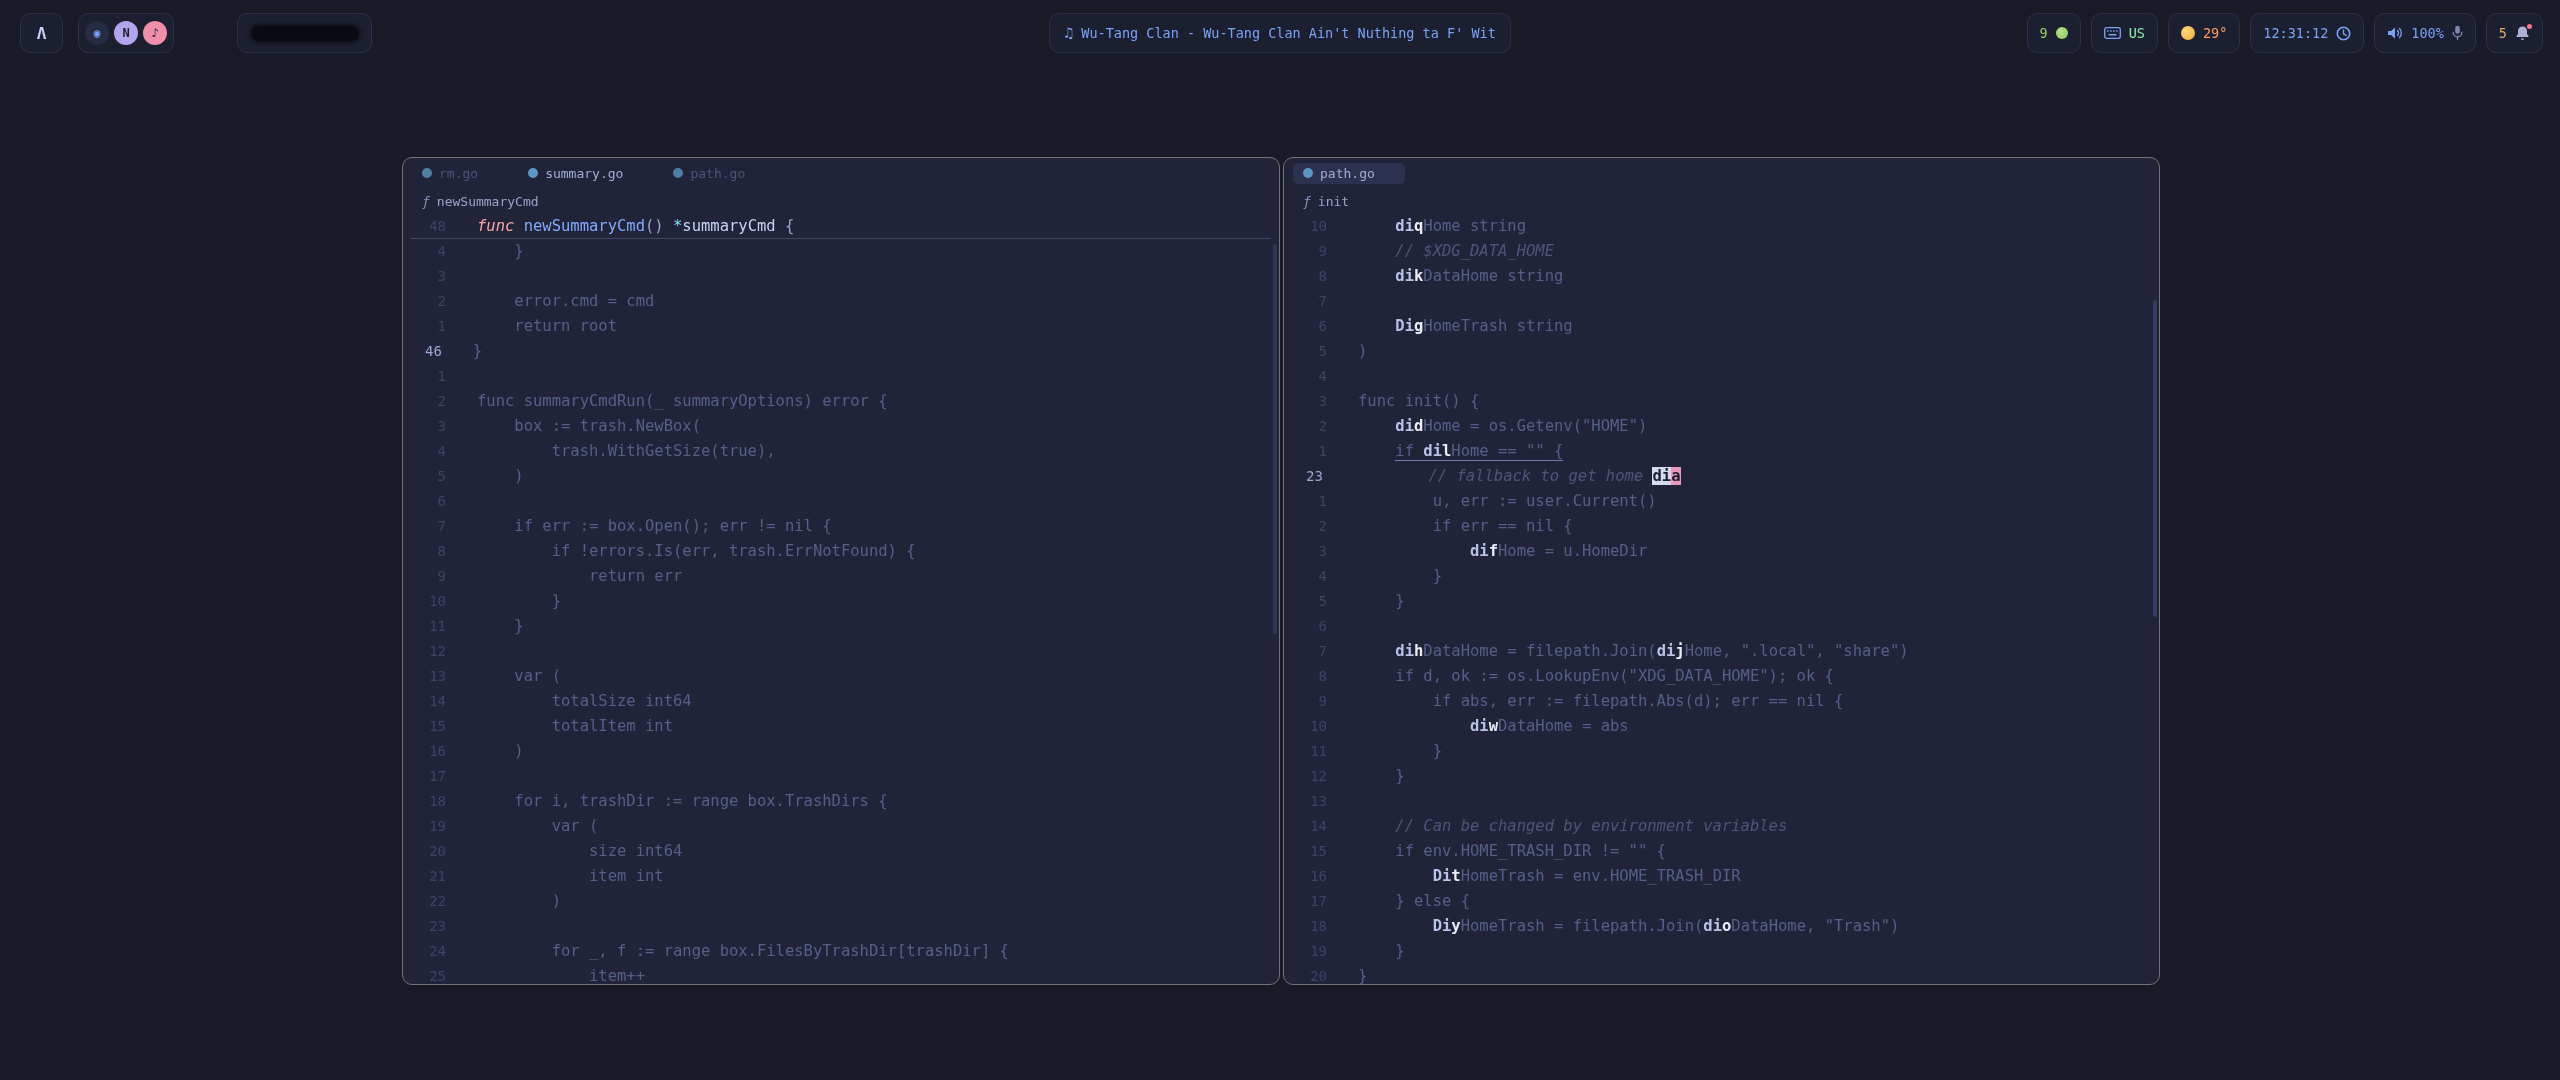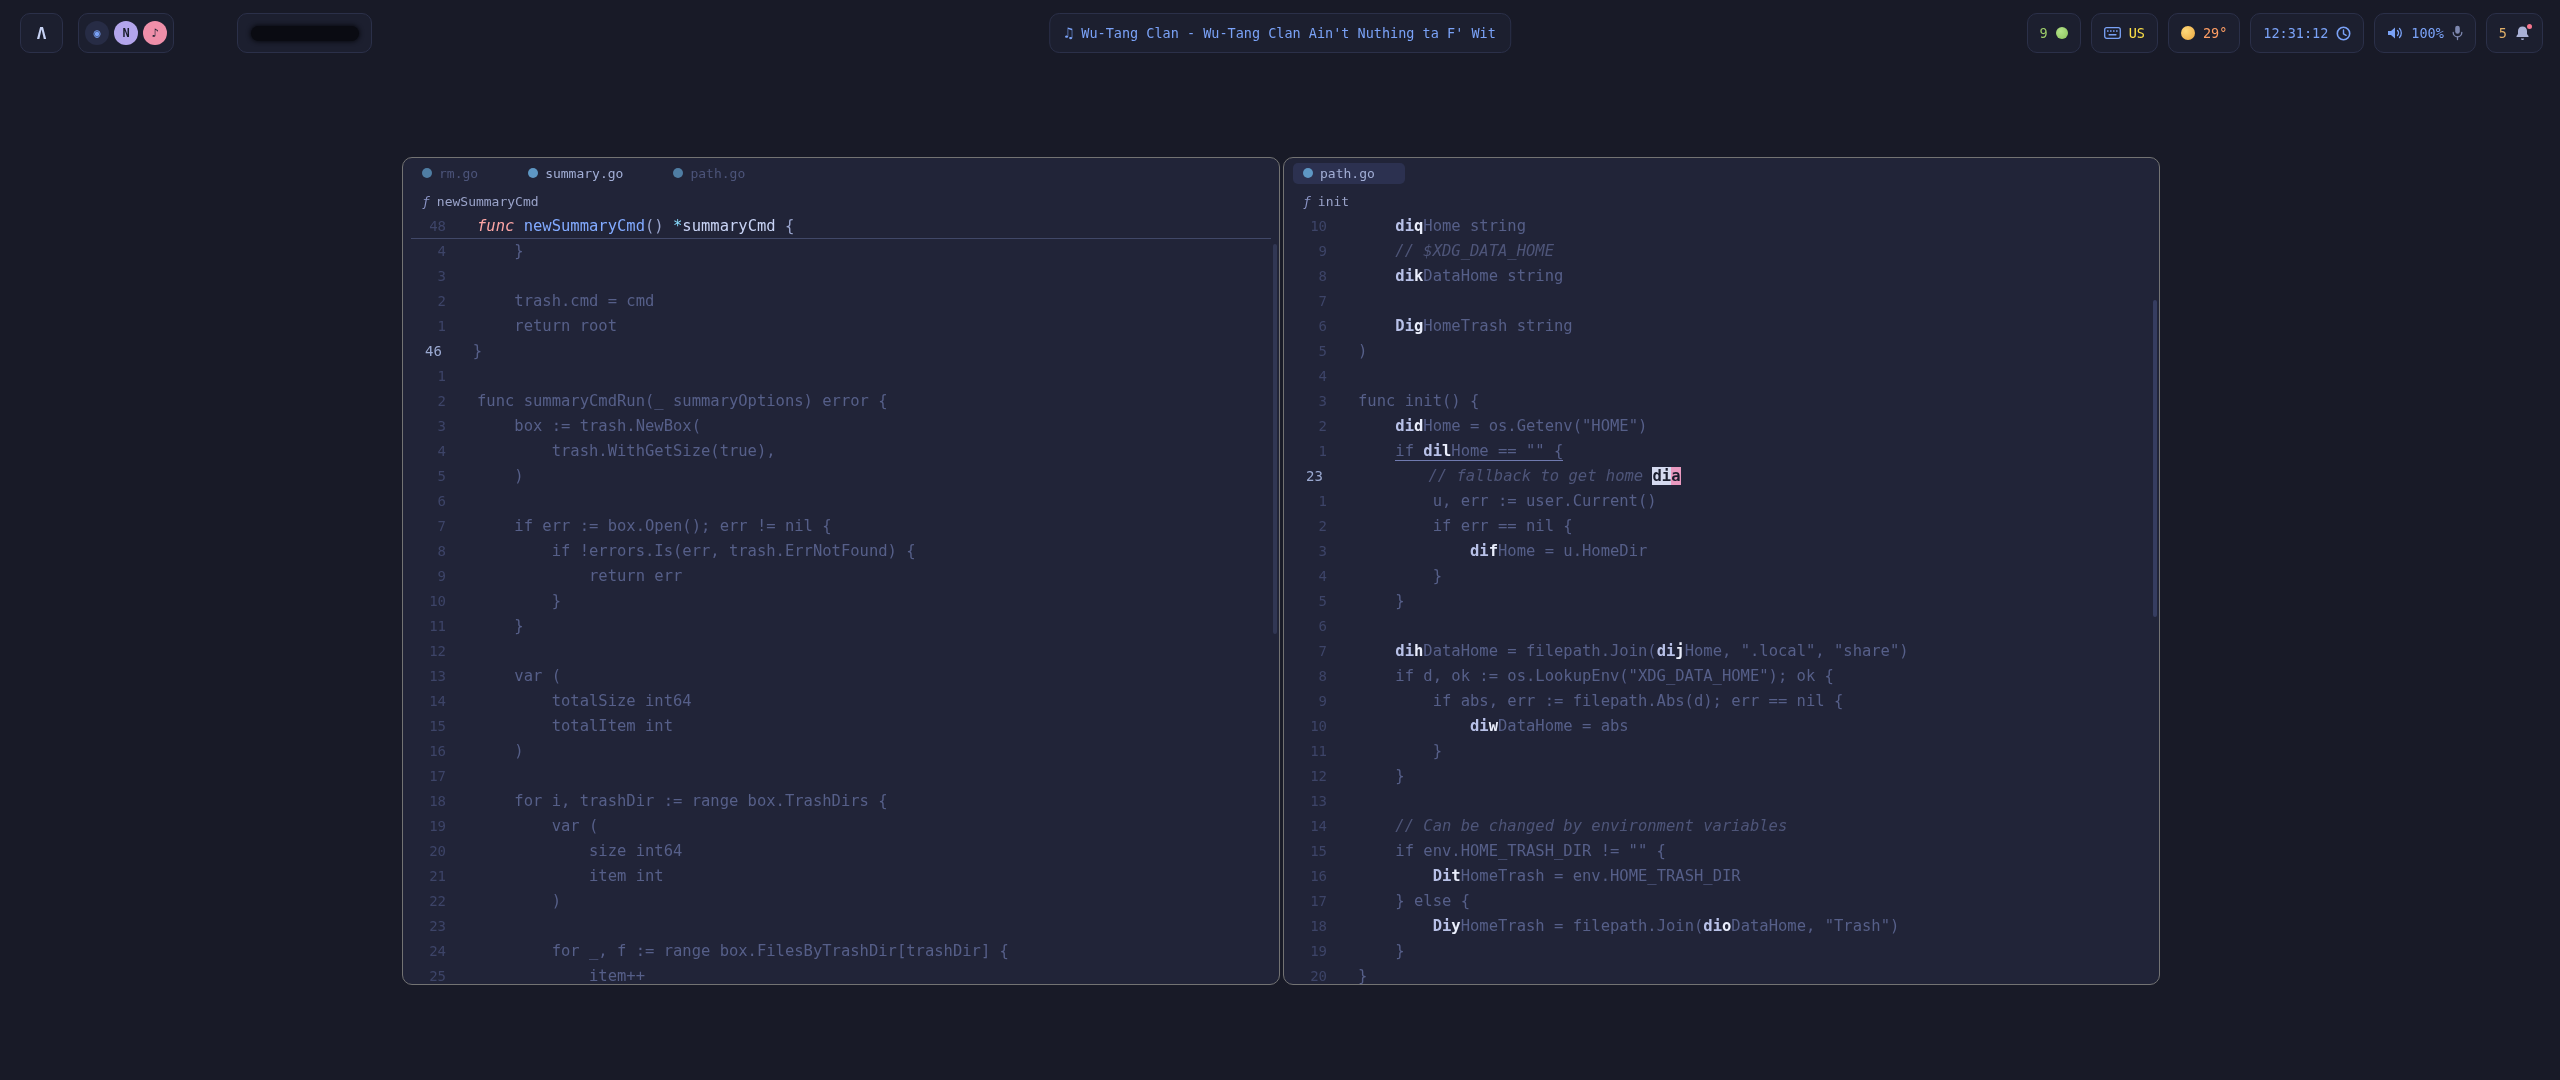--- a/index.html
+++ b/index.html
@@ -27,21 +27,21 @@
   .redacted-blob{ width:108px; height:15px; border-radius:8px; background:#0a0b12;
                   box-shadow:0 0 4px 1px #0a0b12; }
 
   .music-widget{ padding:0 14px; }
   .music-note{ color:#7aa2f7; font-size:15px; }
   .music-title{ color:#7aa2f7; white-space:nowrap; }
 
   .count-green{ color:#9ece6a; }
   .green-dot{ width:12px; height:12px; border-radius:50%;
               background:radial-gradient(circle at 38% 35%, #b4e38a, #8cc45c); }
-  .kbd-text{ color:#fde047; }
+  .kbd-text{ color:#86efac; }
   .sun-dot{ width:14px; height:14px; border-radius:50%;
             background:radial-gradient(circle at 35% 35%, #ffd97a, #eda73f); }
   .temp-text{ color:#ff9e64; }
   .time-text{ color:#7aa2f7; }
   .vol-text{ color:#7aa2f7; }
   .notif-count{ color:#e0af68; }
   .bell-wrap{ position:relative; display:inline-flex; }
   .bell-dot{ position:absolute; top:-1px; right:-2px; width:5px; height:5px; border-radius:50%;
              background:#f7768e; }
 
@@ -203,21 +203,21 @@
         <div class="code-line">
           <span class="gutter">4</span>
           <span class="ltext"><span class="seg-dim">    }</span></span>
         </div>
         <div class="code-line">
           <span class="gutter">3</span>
           <span class="ltext"><span class="seg-dim"></span></span>
         </div>
         <div class="code-line">
           <span class="gutter">2</span>
-          <span class="ltext"><span class="seg-dim">    trash.cmd = cmd</span></span>
+          <span class="ltext"><span class="seg-dim">    error.cmd = cmd</span></span>
         </div>
         <div class="code-line">
           <span class="gutter">1</span>
           <span class="ltext"><span class="seg-dim">    return root</span></span>
         </div>
         <div class="code-line">
           <span class="gutter cur">46</span>
           <span class="ltext"><span class="seg-dim">}</span></span>
         </div>
         <div class="code-line">

